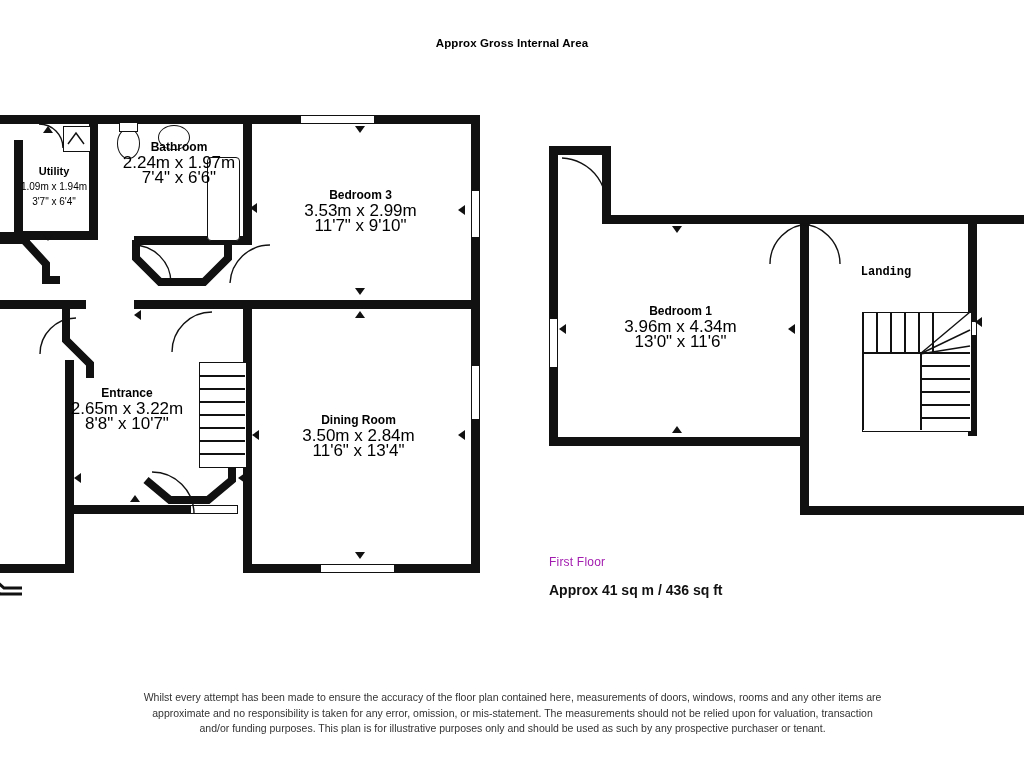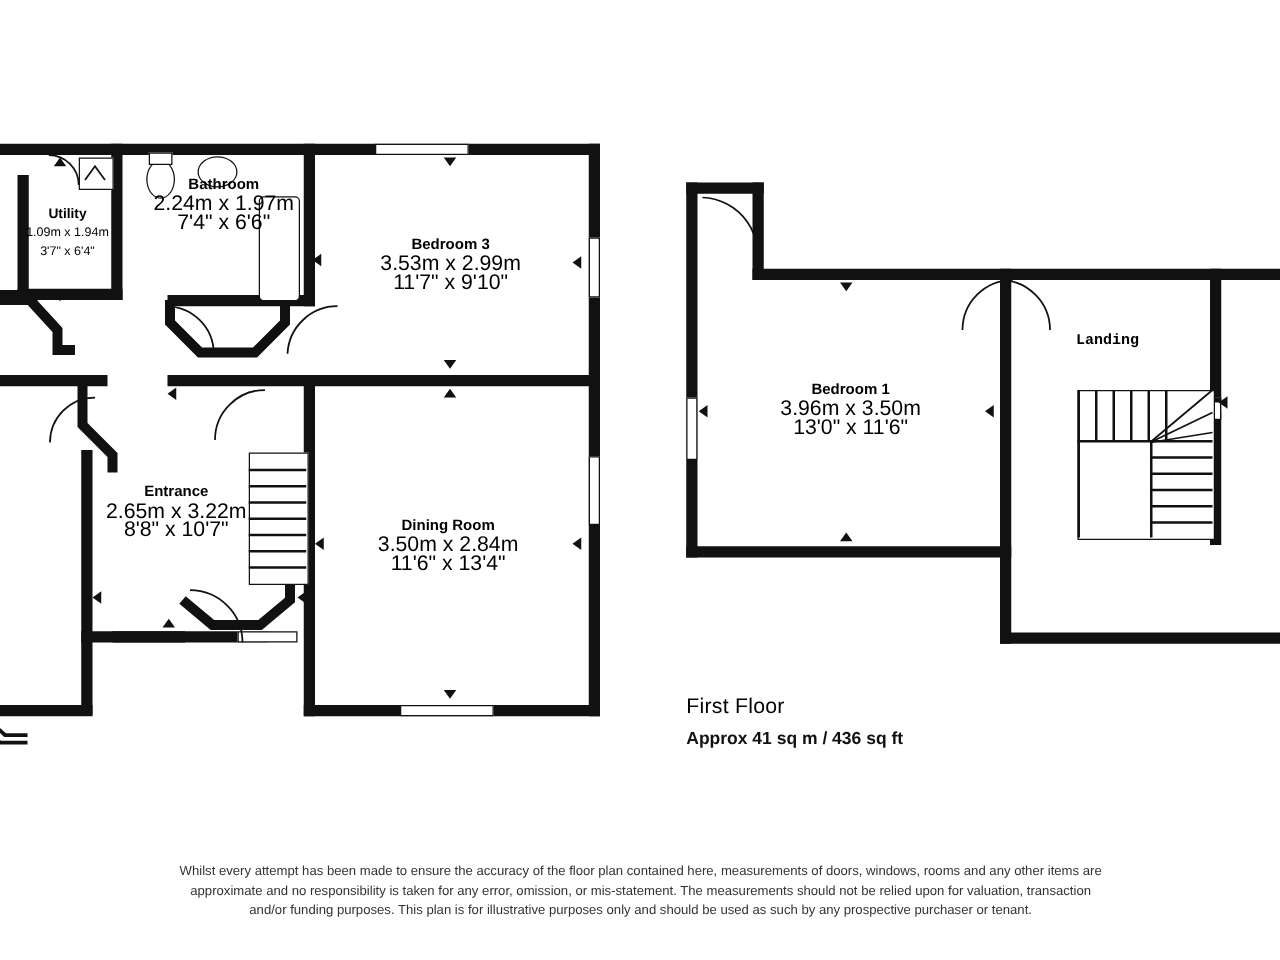--- a/index.html
+++ b/index.html
@@ -58,22 +58,22 @@
   .room .dim {
     font-size: 17px;
     display: block;
   }
   .room.small .name { font-size: 11px; }
   .room.small .dim { font-size: 10px; }
 
   
   .floor-title {
     position: absolute;
-    font-size: 17px;
-    color: #000000;
+    font-size: 12px;
+    color: #a21caf;
     letter-spacing: 0.2px;
   }
   .floor-sub {
     position: absolute;
     font-size: 14px;
     font-weight: bold;
     color: #111111;
   }
 
   
@@ -143,20 +143,21 @@
     border: 1.5px solid #111111;
     box-sizing: border-box;
   }
 </style>
 </head>
 <body>
 
 <div class="plan-root">
 
   <div class="header">
+    <div>Approx Gross Internal Area</div>
   </div>
 
   <div>
 
     <div class="wall" style="left:-10px; top:115px; width:490px; height:9px;"></div>
 
     <div class="window" style="left:300px; top:115px; width:75px; height:9px;"></div>
 
     <div class="wall" style="left:471px; top:115px; width:9px; height:458px;"></div>
     <div class="window" style="left:471px; top:190px; width:9px; height:48px;"></div>
@@ -265,21 +266,21 @@
       <span class="dim">2.24m x 1.97m</span>
       <span class="dim">7'4" x 6'6"</span>
     </div>
 
     <div class="room" style="left:288px; top:188px; width:145px;">
       <span class="name">Bedroom 3</span>
       <span class="dim">3.53m x 2.99m</span>
       <span class="dim">11'7" x 9'10"</span>
     </div>
 
-    <div class="room" style="left:77px; top:386px; width:128px;">
+    <div class="room" style="left:63px; top:386px; width:128px;">
       <span class="name">Entrance</span>
       <span class="dim">2.65m x 3.22m</span>
       <span class="dim">8'8" x 10'7"</span>
     </div>
 
     <div class="room" style="left:286px; top:413px; width:145px;">
       <span class="name">Dining Room</span>
       <span class="dim">3.50m x 2.84m</span>
       <span class="dim">11'6" x 13'4"</span>
     </div>
@@ -333,21 +334,21 @@
     </svg>
 
     <div class="arrow down" style="left:672px; top:226px;"></div>
     <div class="arrow left" style="left:559px; top:324px;"></div>
     <div class="arrow left" style="left:788px; top:324px;"></div>
     <div class="arrow up" style="left:672px; top:426px;"></div>
     <div class="arrow left" style="left:975px; top:317px;"></div>
 
     <div class="room" style="left:608px; top:304px; width:145px;">
       <span class="name">Bedroom 1</span>
-      <span class="dim">3.96m x 3.50m</span>
+      <span class="dim">3.96m x 4.34m</span>
       <span class="dim">13'0" x 11'6"</span>
     </div>
 
     <div class="room" style="left:827px; top:265px; width:118px;font-family:Liberation Mono, monospace;">
       <span class="name">Landing</span>
     </div>
 
     <div class="floor-title" style="left:549px; top:555px;">First Floor</div>
     <div class="floor-sub" style="left:549px; top:582px;">Approx 41 sq m / 436 sq ft</div>
   </div>

